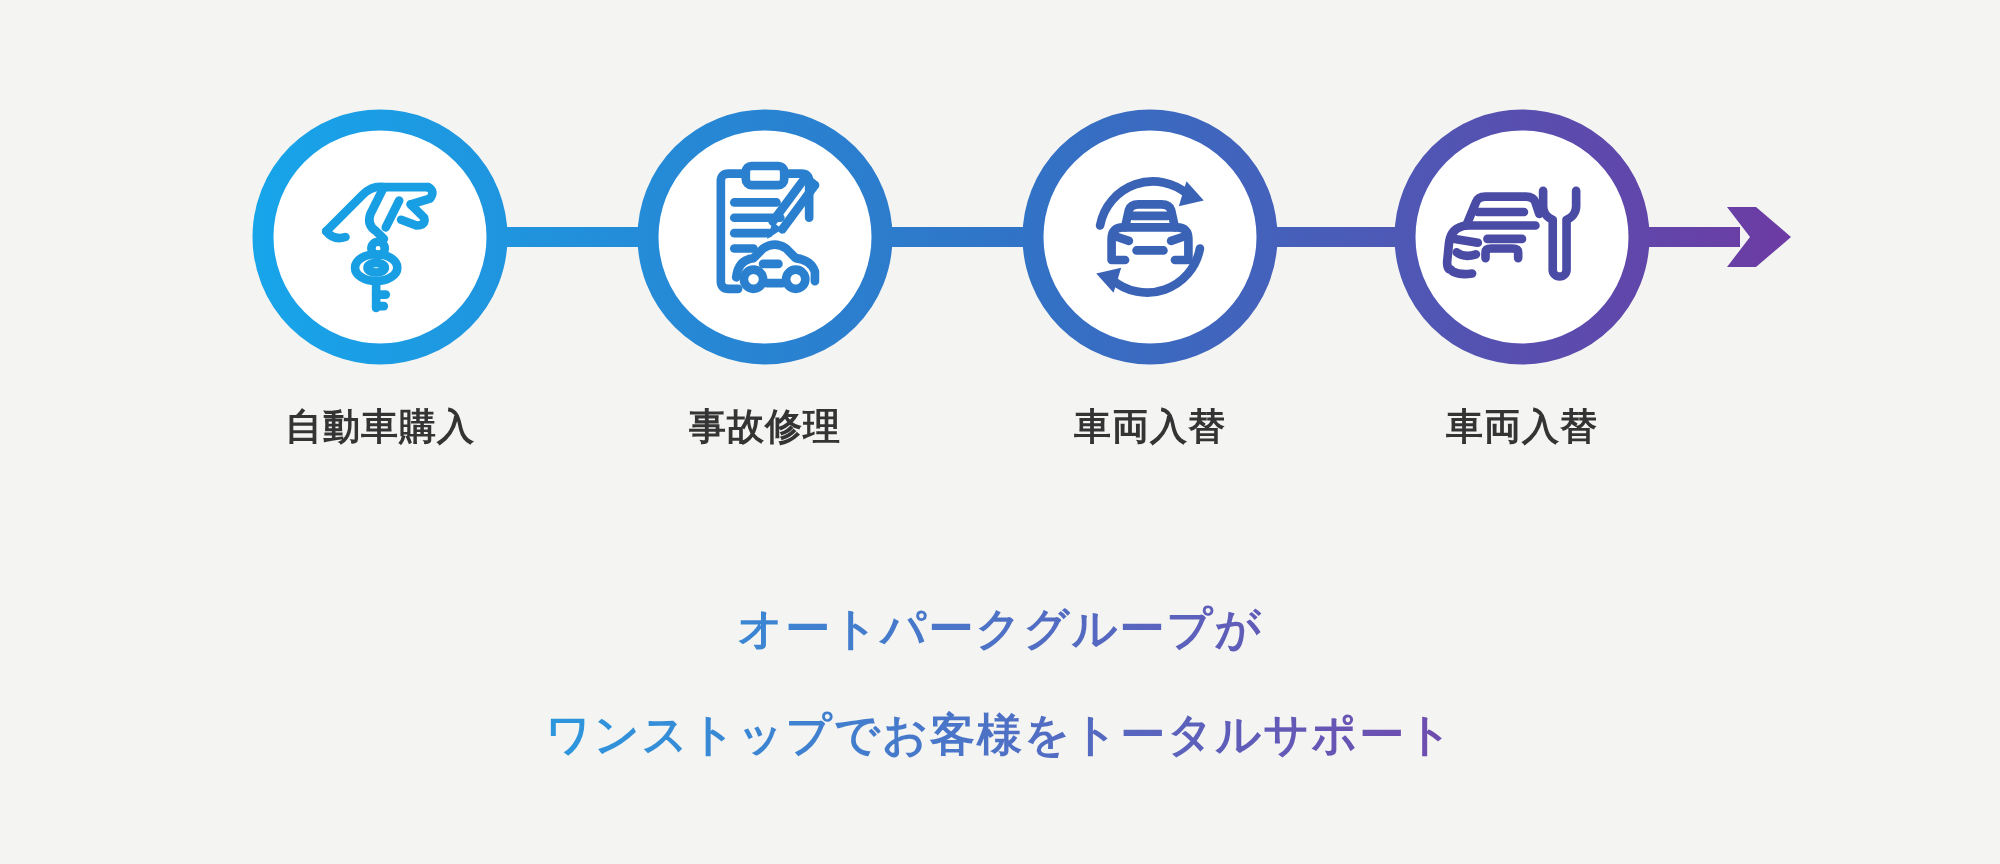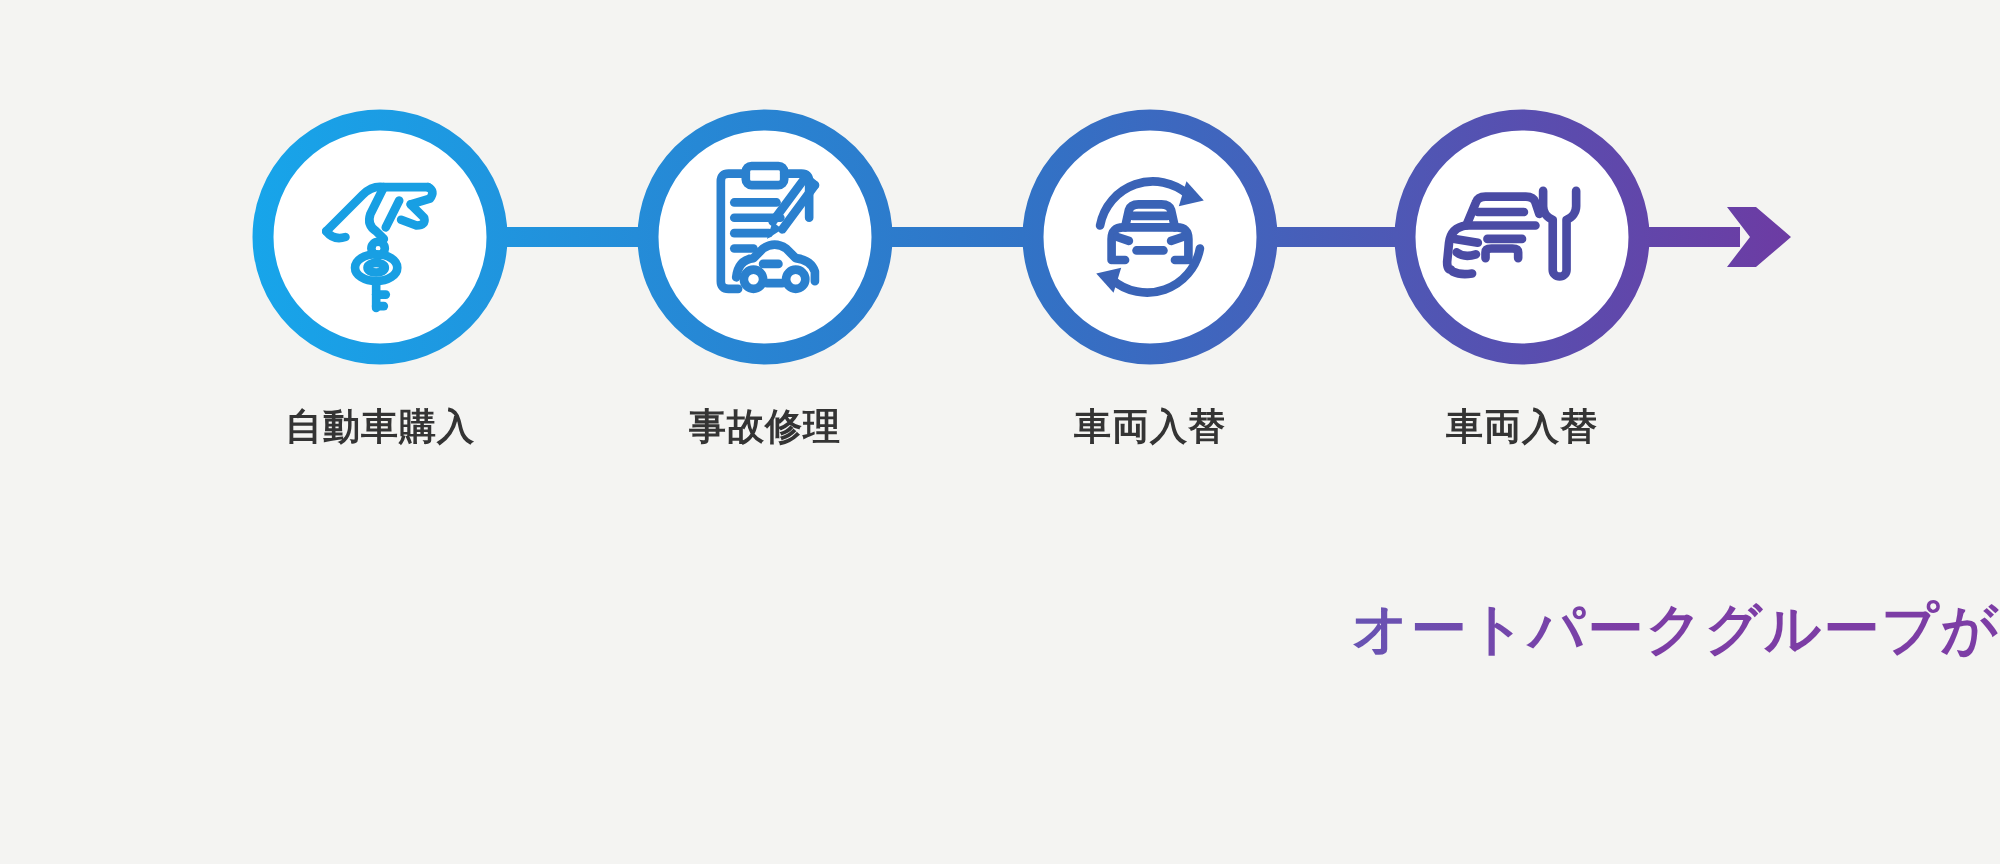--- a/index.html
+++ b/index.html
@@ -19,22 +19,22 @@
     color:var(--label_text,#343434);
     letter-spacing:1px;
     white-space:nowrap;
   }
   .label-1{left:220px;}
   .label-2{left:605px;}
   .label-3{left:990px;}
   .label-4{left:1362px;}
   .headline{
     position:absolute;top:576px;left:0;width:2000px;
-    text-align:right;
-    font-size:56px;font-weight:bold;line-height:106px;
+    text-align:center;
+    font-size:45px;font-weight:bold;line-height:106px;
     letter-spacing:2px;
     background:linear-gradient(90deg,var(--heading_start,#1FA5E6) 19%,var(--heading_end,#7C3DA5) 81%);
     -webkit-background-clip:text;background-clip:text;
     color:transparent;
     white-space:nowrap;
   }
 </style>
 </head>
 <body>
 
@@ -133,15 +133,16 @@
   </div>
   <div class="step-label label-3">
     <div>車両入替</div>
   </div>
   <div class="step-label label-4">
     <div>車両入替</div>
   </div>
 
   <div class="headline">
     <div>オートパークグループが</div>
+    <div>ワンストップでお客様をトータルサポート</div>
   </div>
 
 </div>
 
 </body></html>

